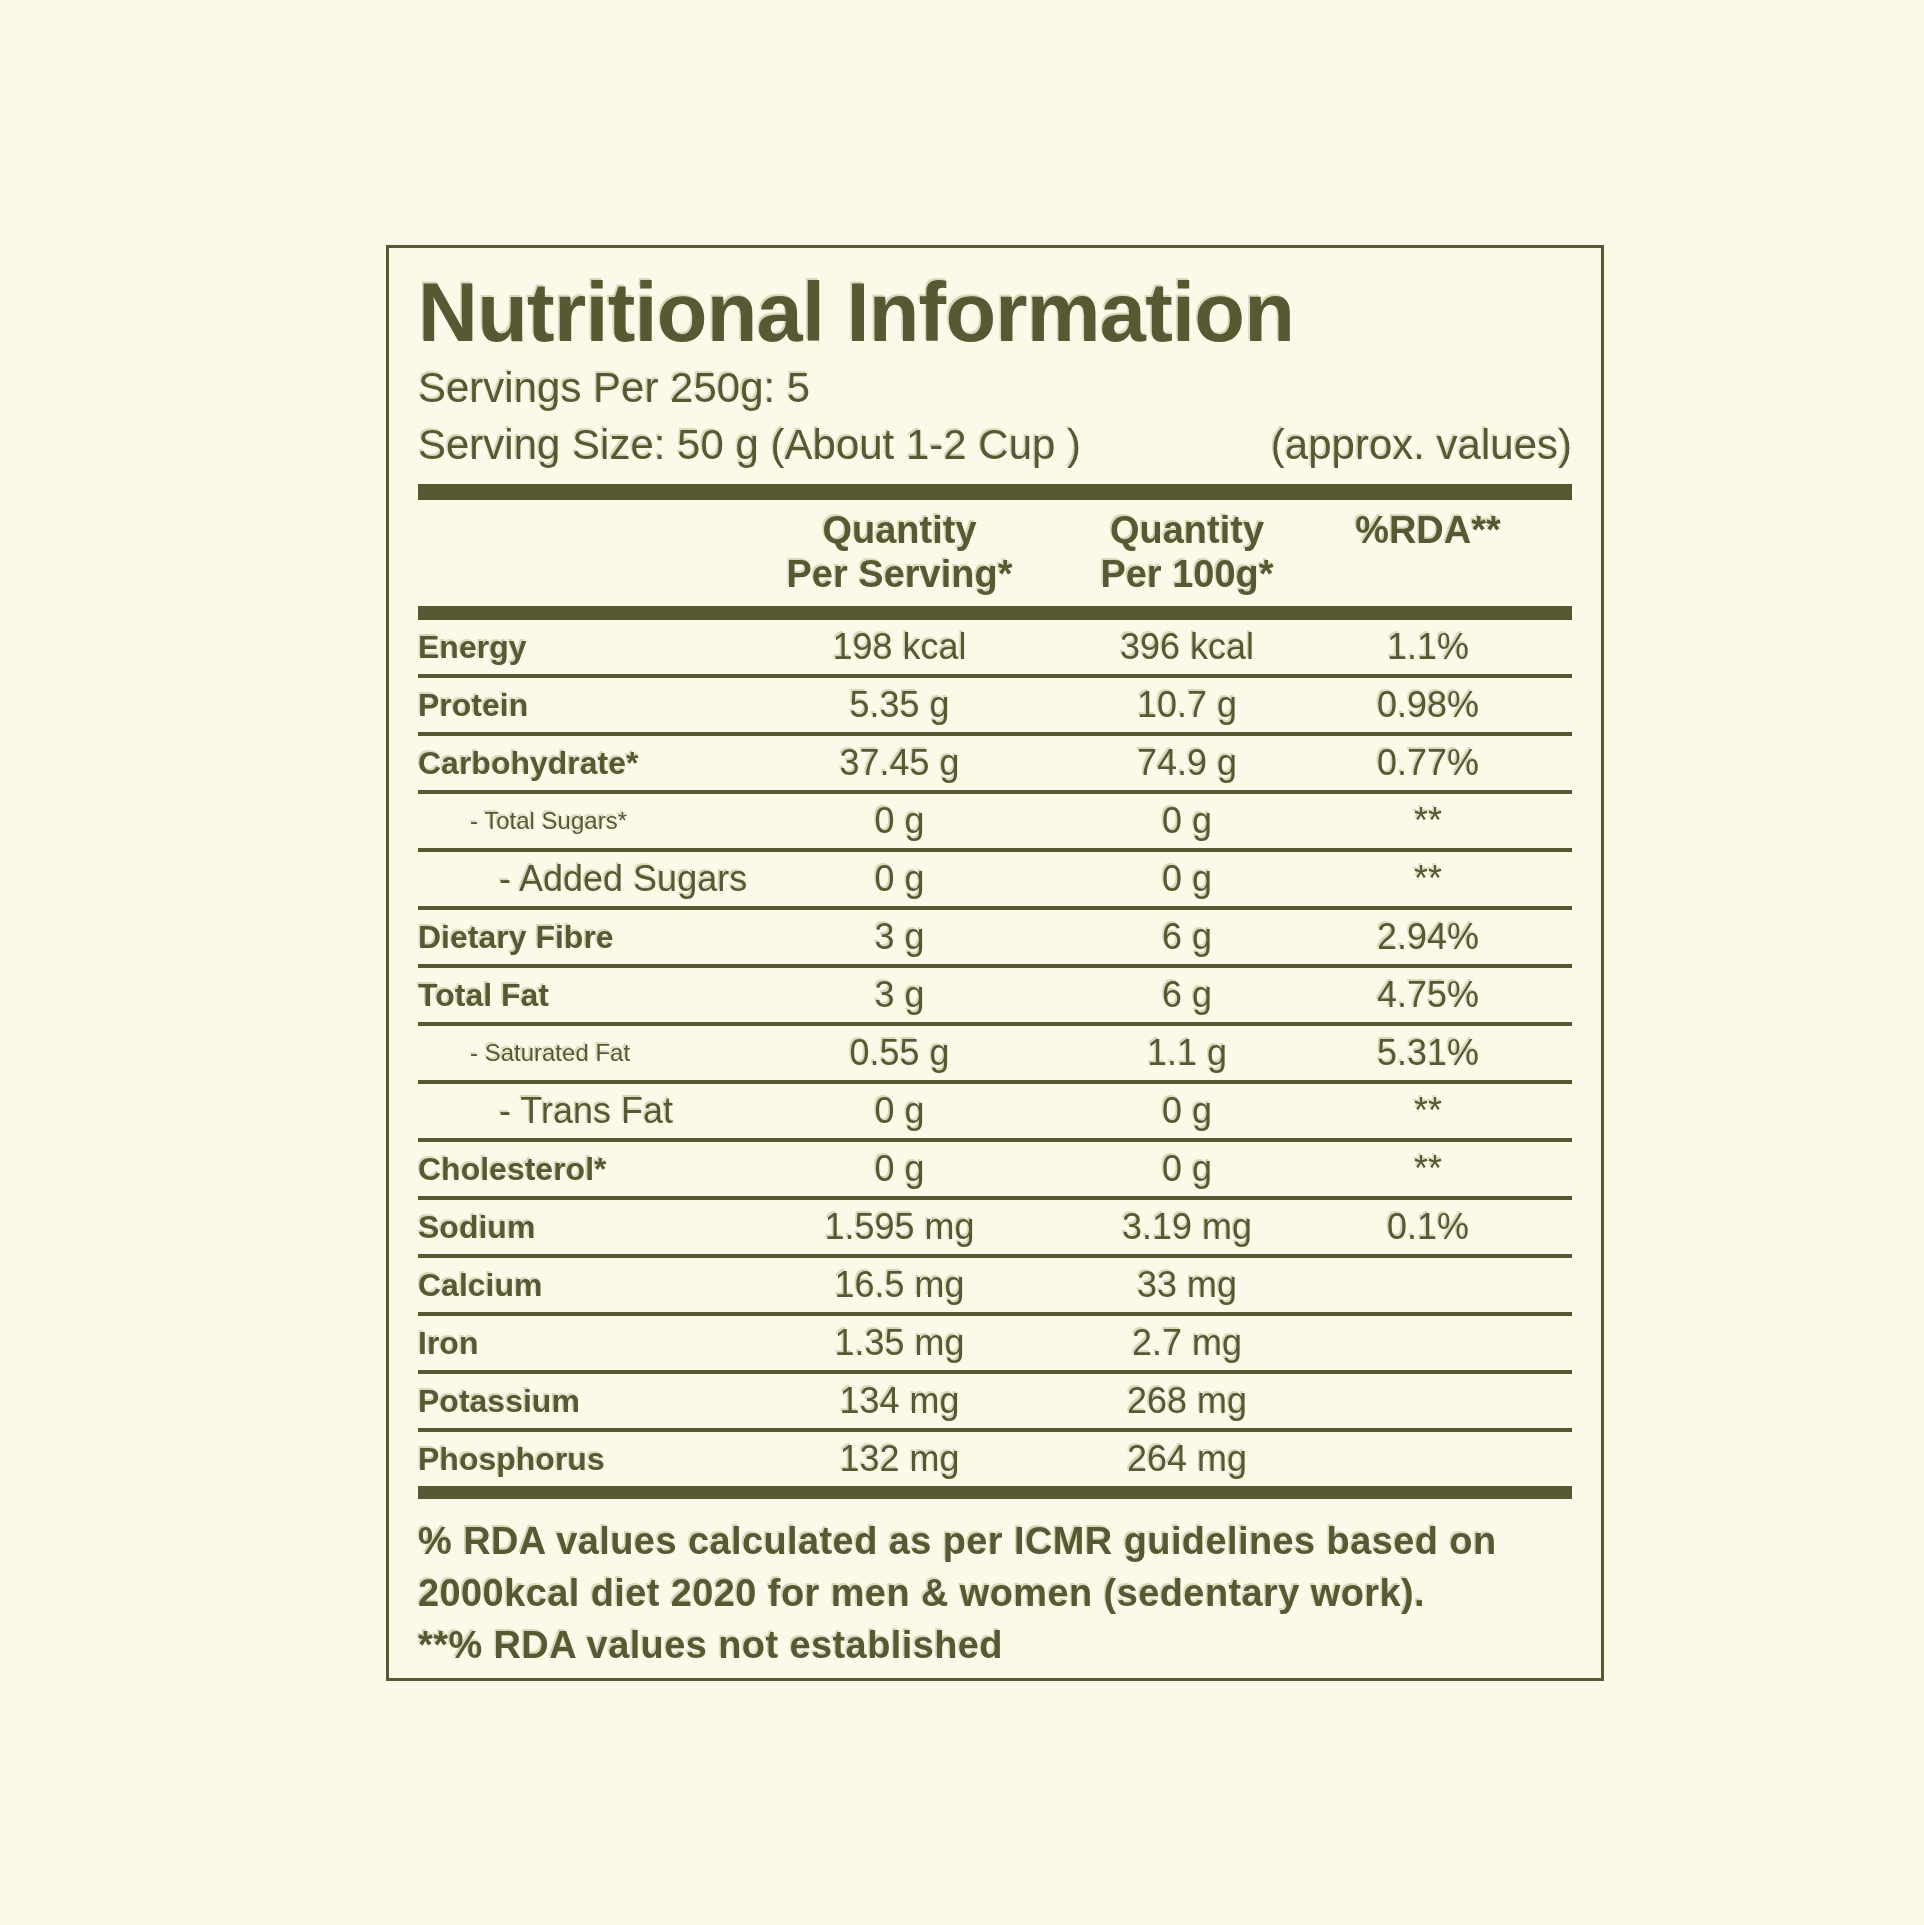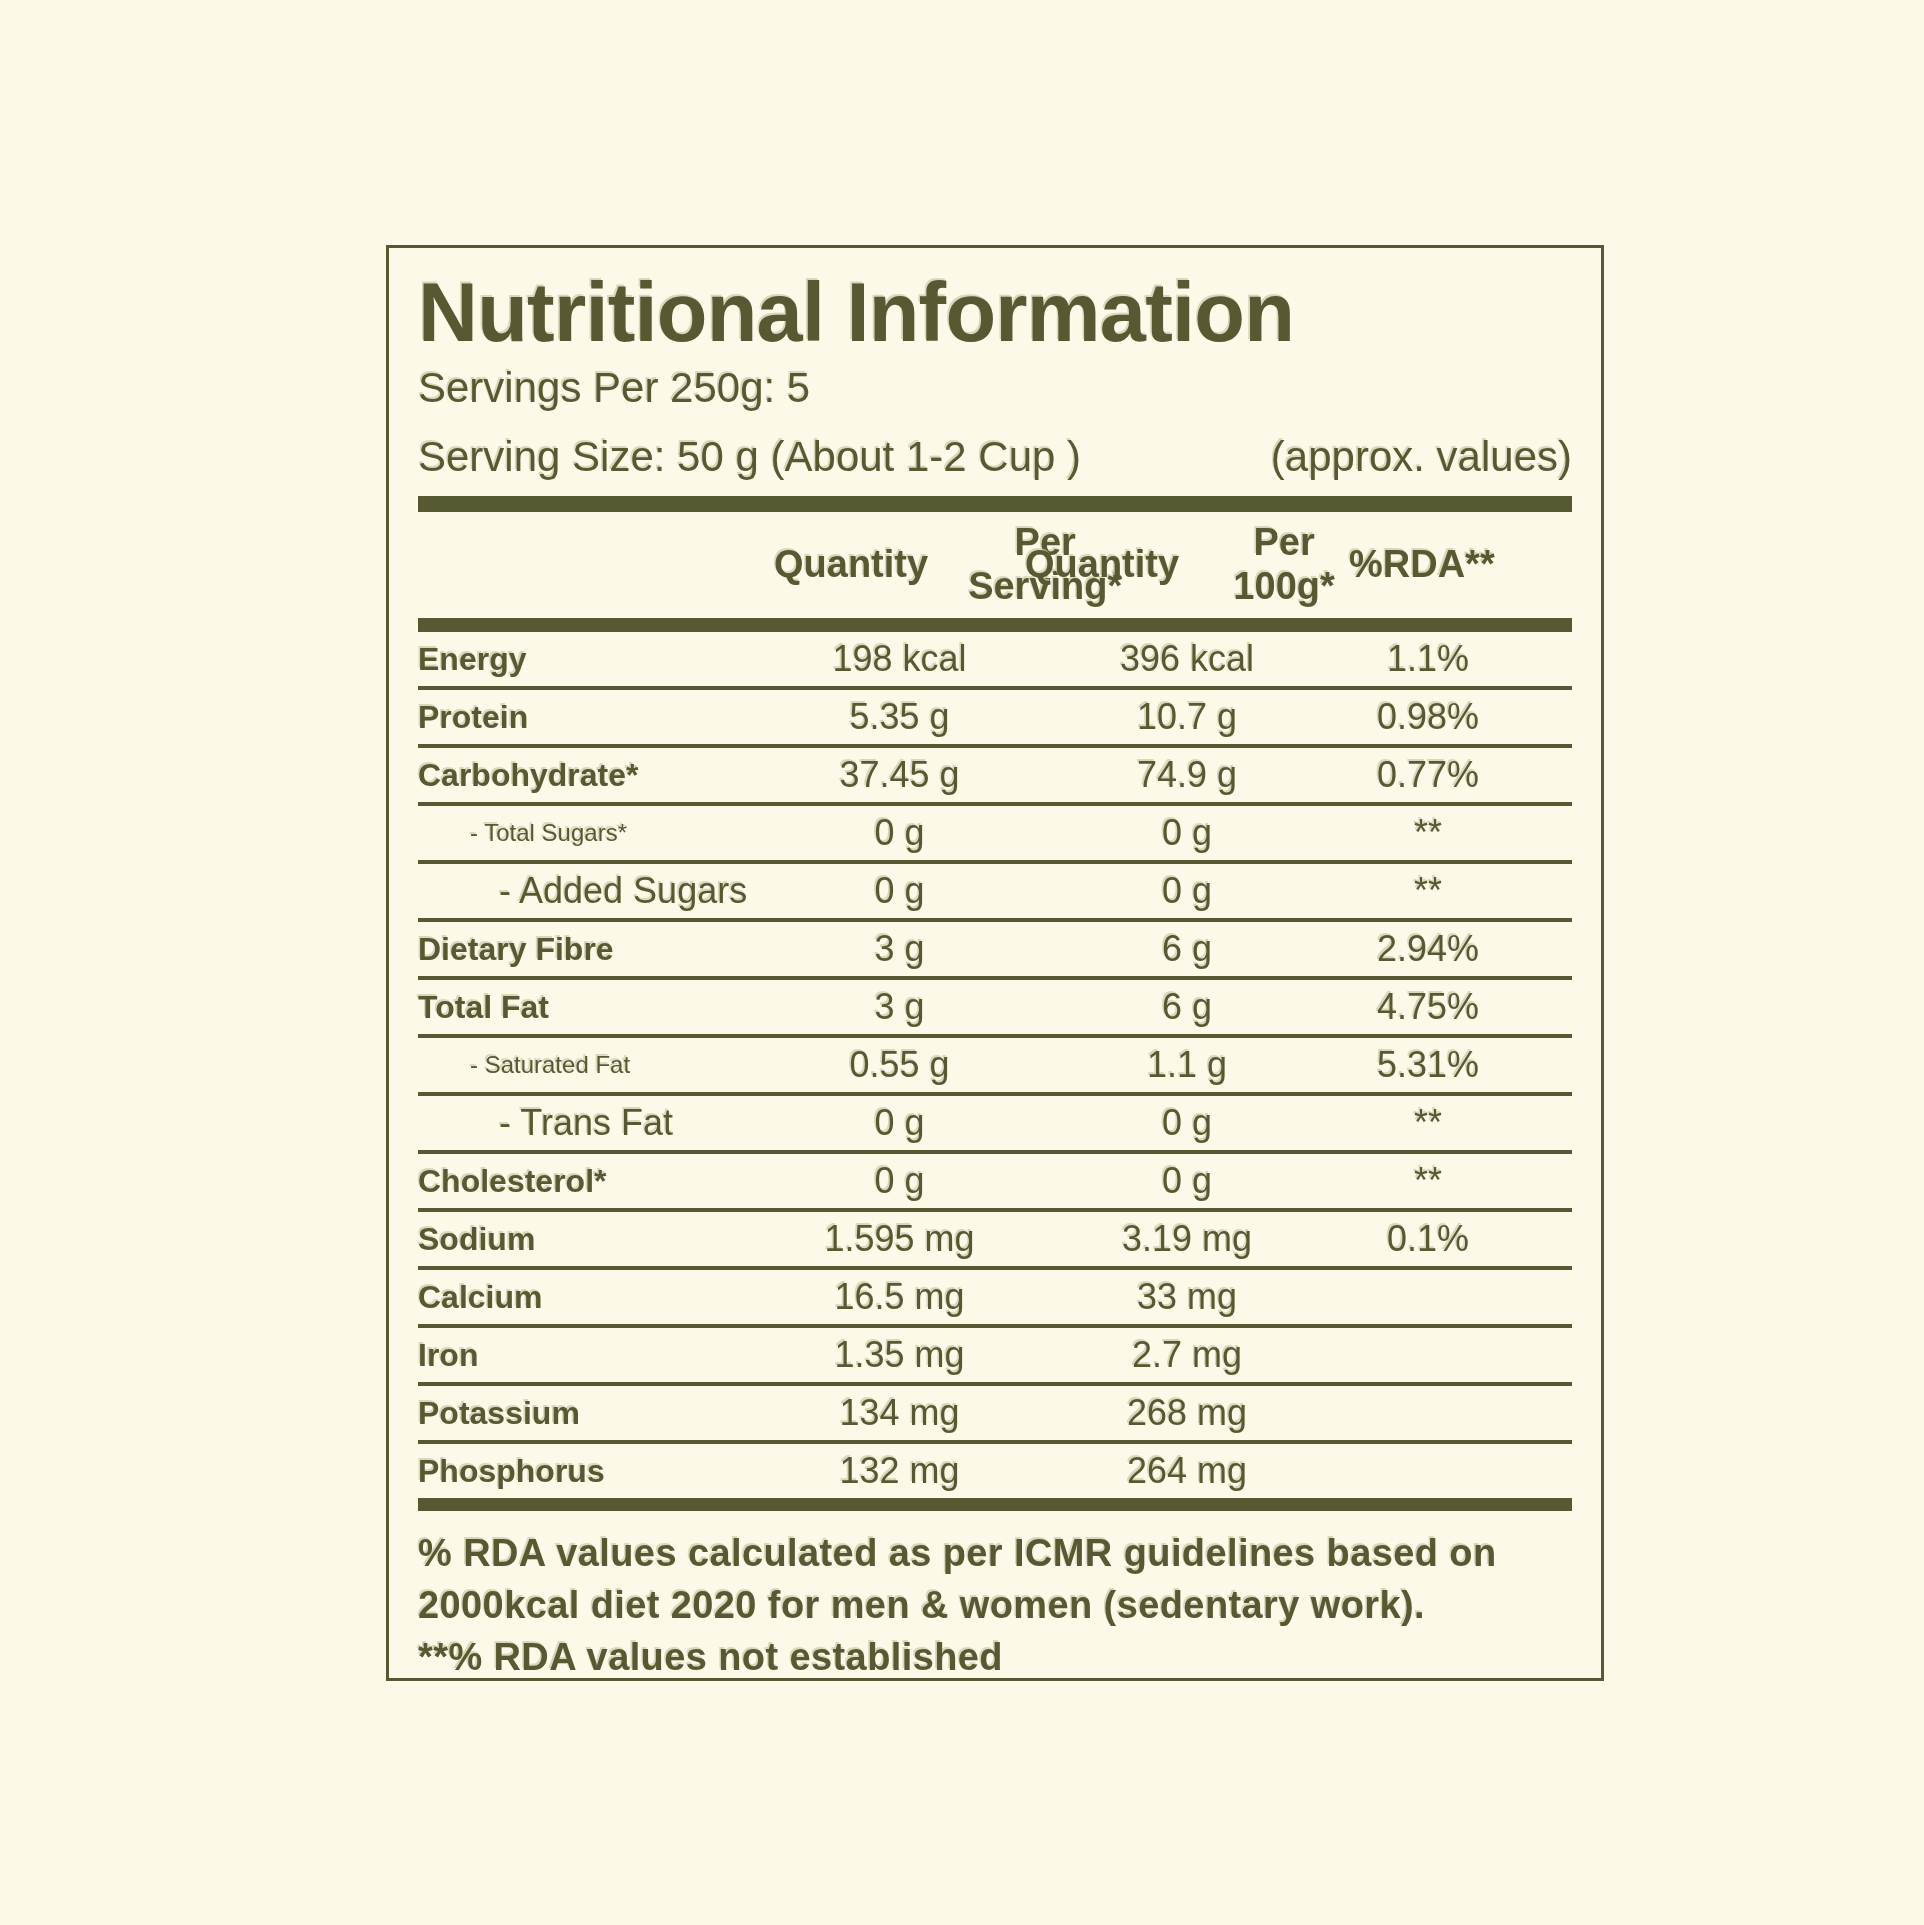--- a/index.html
+++ b/index.html
@@ -38,21 +38,21 @@
     letter-spacing: -0.8px;
     white-space: nowrap;
   }
   .servings {
     margin-top: 4.9px;
     font-size: 42px;
     line-height: 53px;
     font-weight: 400;
   }
   .serving-row {
-    margin-top: 16px;
+    margin-top: 4px;
     font-size: 42px;
     line-height: 53px;
     display: flex;
     justify-content: space-between;
     align-items: baseline;
   }
   .bar {
     margin-top: 13px;
     height: 16px;
     background: #575932;
@@ -71,23 +71,22 @@
   }
   .thead {
     padding: 8px 0 9.7px 0;
   }
   .hcell {
     font-weight: 700;
     font-size: 38px;
     line-height: 44px;
     text-align: center;
     display: flex;
-    flex-direction: row;
+    flex-direction: column;
     align-items: center;
-    gap: 40px;
   }
   .rows {}
   .trow {
     border-bottom: 4px solid #575932;
     min-height: 54px;
     align-items: center;
   }
   .trow:last-child {
     border-bottom: none;
   }

